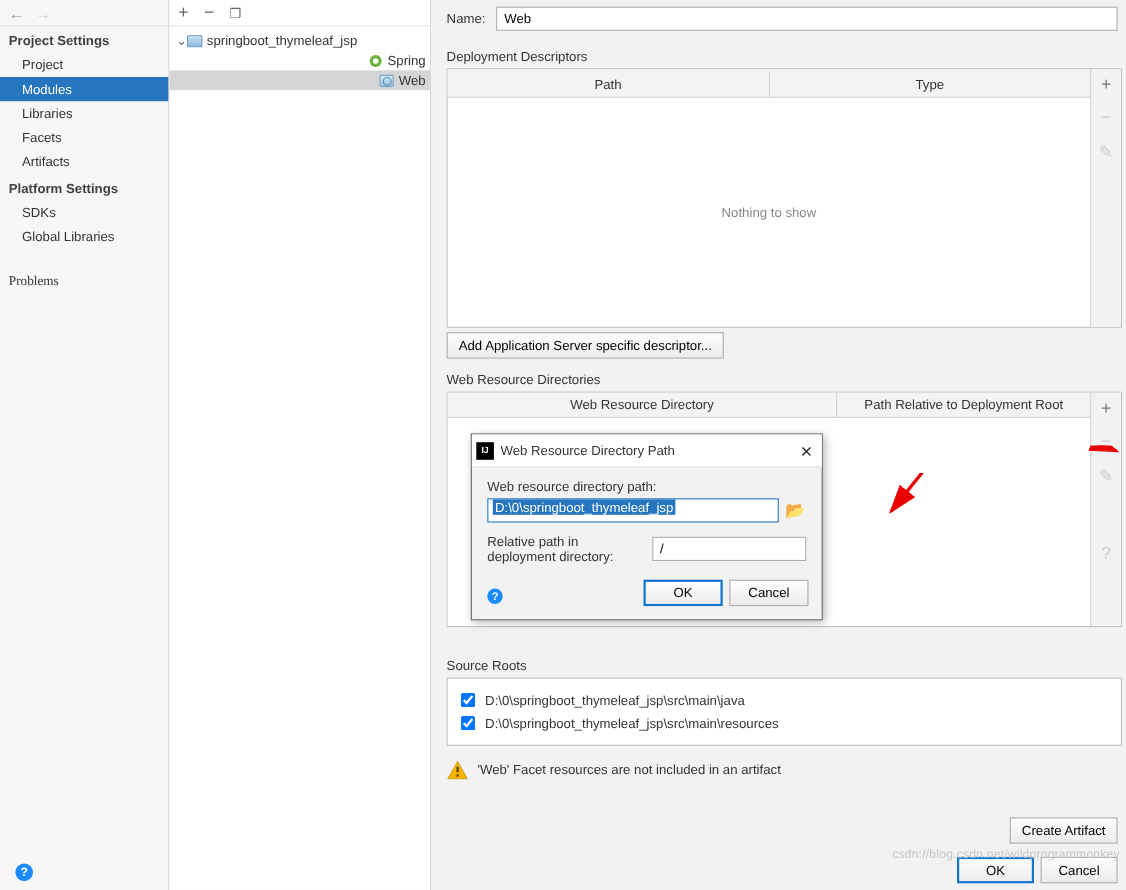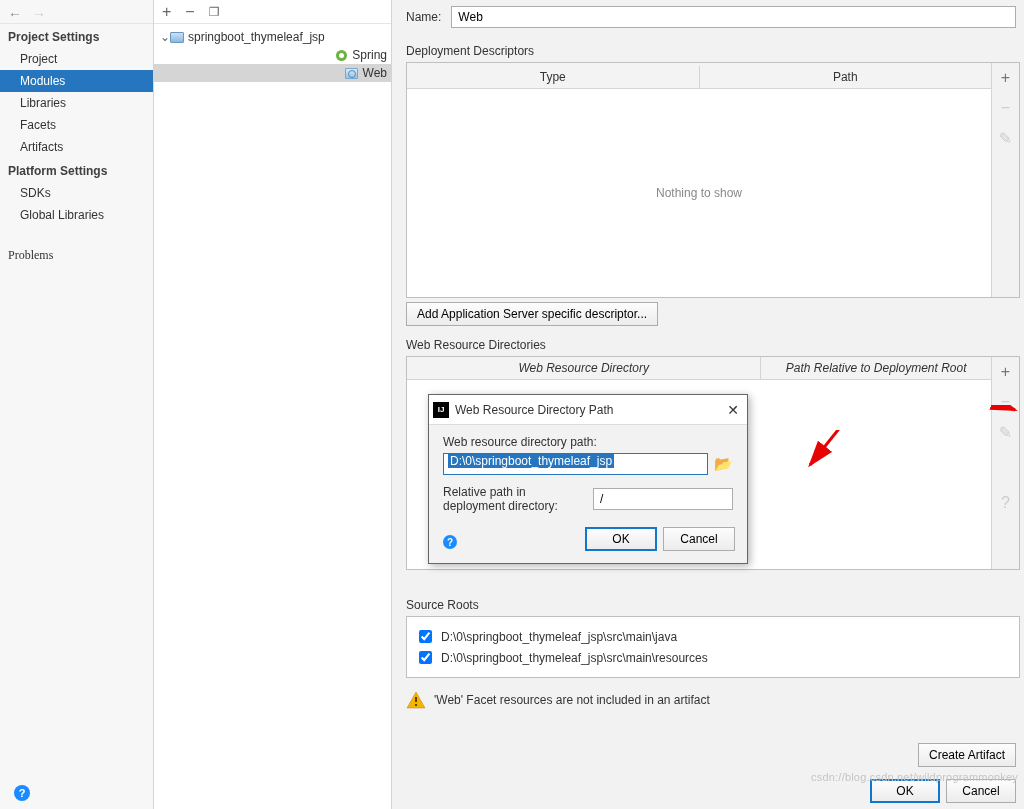--- a/index.html
+++ b/index.html
@@ -46,21 +46,21 @@
   .desc-header > div:last-child { border-right: none; }
   .desc-body { flex: 1; display: flex; align-items: center; justify-content: center; color: #888; }
   .action-rail { width: 28px; background: #f2f2f2; border-left: 1px solid #d4d4d4; display: flex; flex-direction: column; align-items: center; padding-top: 6px; gap: 12px; color: #777; }
   .rail-icon { font-size: 16px; cursor: default; }
   .rail-icon.disabled { color: #ccc; }
 
   .btn { background: linear-gradient(#fdfdfd,#ececec); border: 1px solid #acacac; height: 24px; padding: 0 10px; cursor: default; display: inline-flex; align-items: center; }
   .btn-row { margin-top: 4px; }
 
   .webres-table { height: 214px; display: flex; }
-  .webres-header { display: flex; border-bottom: 1px solid #d4d4d4; background: #f3f3f3; font-style: italic; }
+  .webres-header { display: flex; border-bottom: 1px solid #d4d4d4; background: #f3f3f3; }
   .webres-header > div { flex: 1; text-align: center; padding: 4px 0; border-right: 1px solid #d4d4d4; }
   .webres-header > div:last-child { border-right: none; flex: 0.65; }
 
   .source-box { border: 1px solid #c0c0c0; background: #fff; padding: 8px 8px; }
   .check-row { display: flex; align-items: center; gap: 6px; margin: 2px 0; }
   .check-row input { width: 13px; height: 13px; }
 
   .warn-row { margin-top: 8px; display: flex; align-items: center; gap: 8px; height: 28px; }
   .warn-icon { width: 20px; height: 18px; }
   .warn-icon svg { width: 20px; height: 18px; }
@@ -150,22 +150,22 @@
   <div class="content">
     <div class="name-row">
       <span>Name:</span>
       <input class="name-input" value="Web" style="">
     </div>
 
     <div class="group-label">Deployment Descriptors</div>
     <div class="fieldset-box desc-table">
       <div class="desc-main">
         <div class="desc-header">
+          <div>Path</div>
           <div>Type</div>
-          <div>Path</div>
         </div>
         <div class="desc-body">Nothing to show</div>
       </div>
       <div class="action-rail">
         <span class="rail-icon">+</span>
         <span class="rail-icon disabled">−</span>
         <span class="rail-icon disabled">✎</span>
       </div>
     </div>
     <div class="btn-row">

